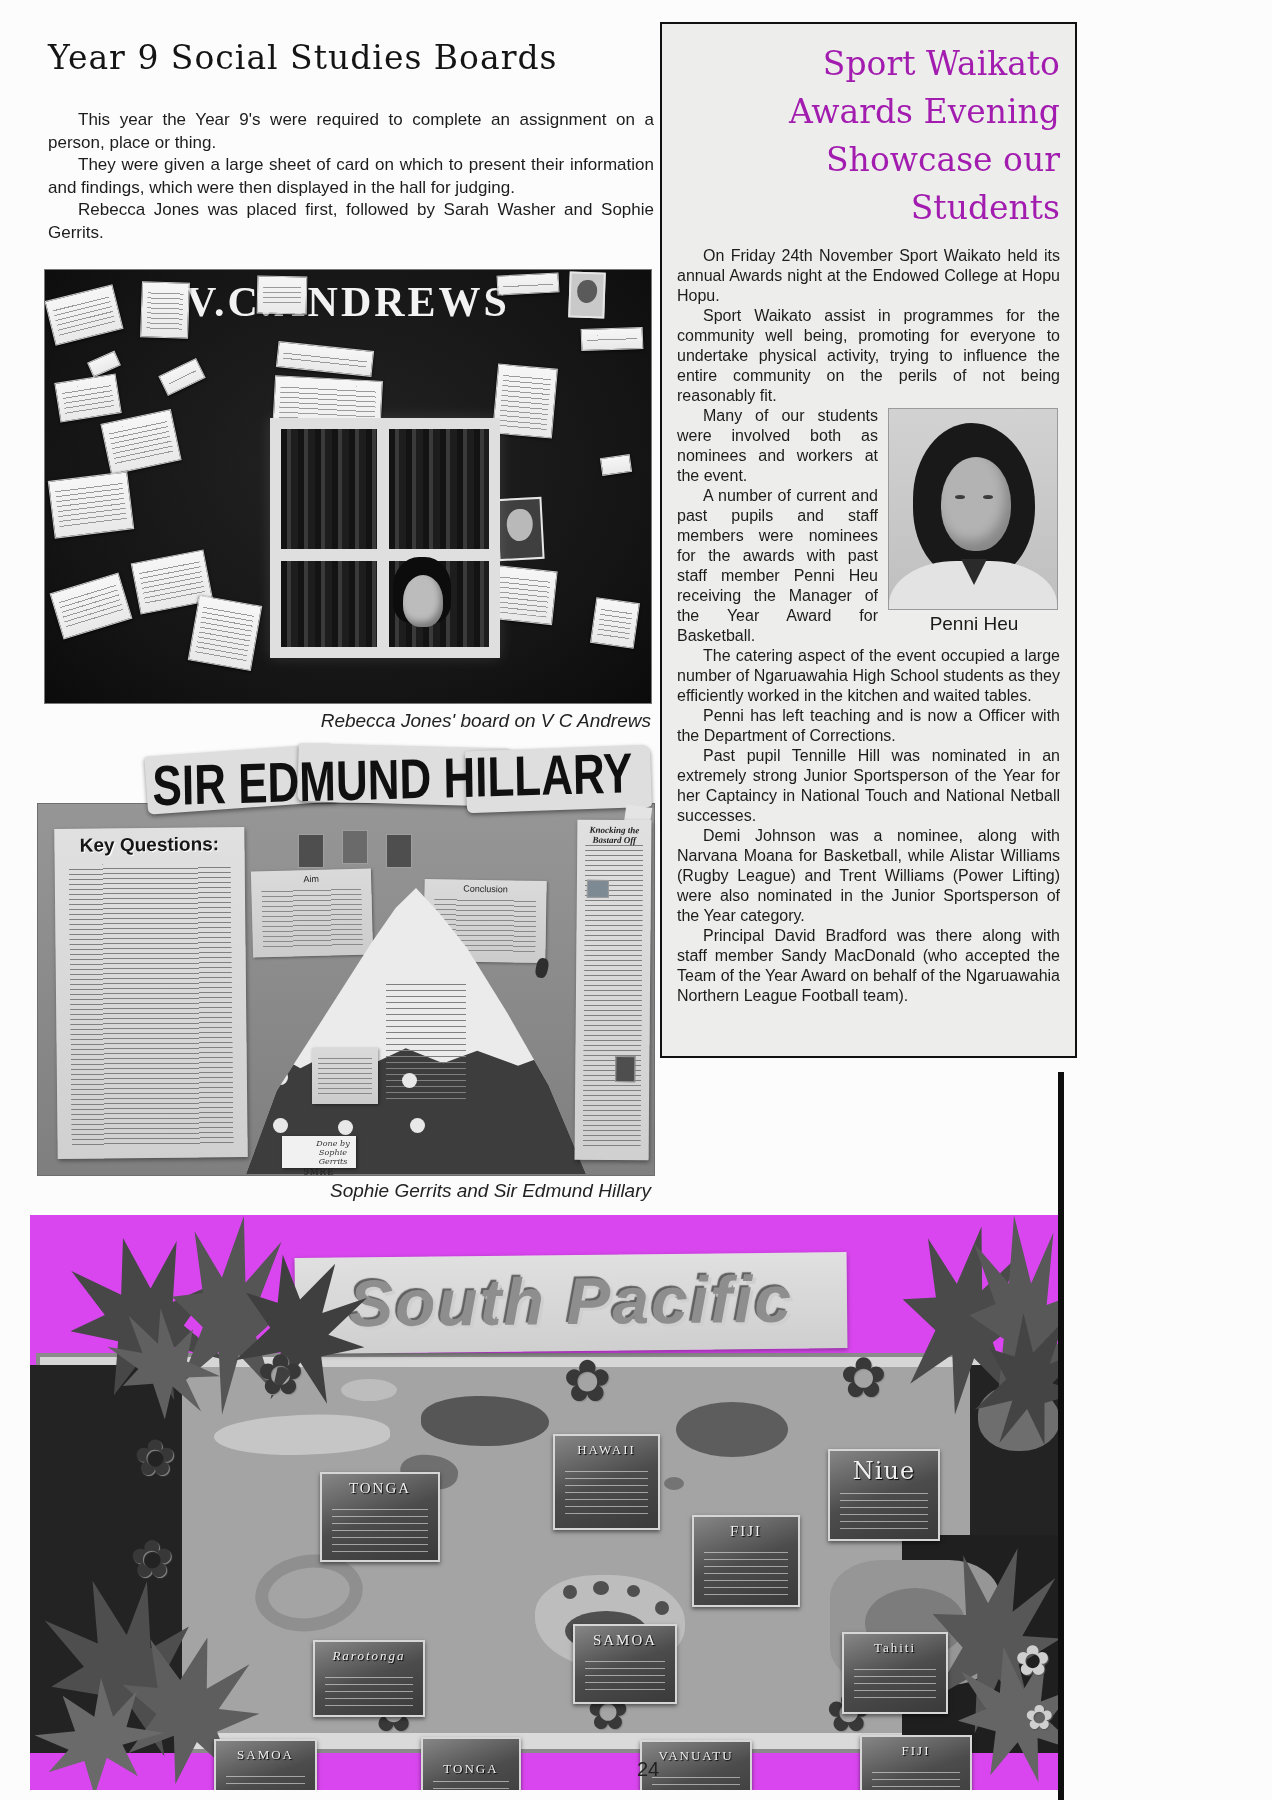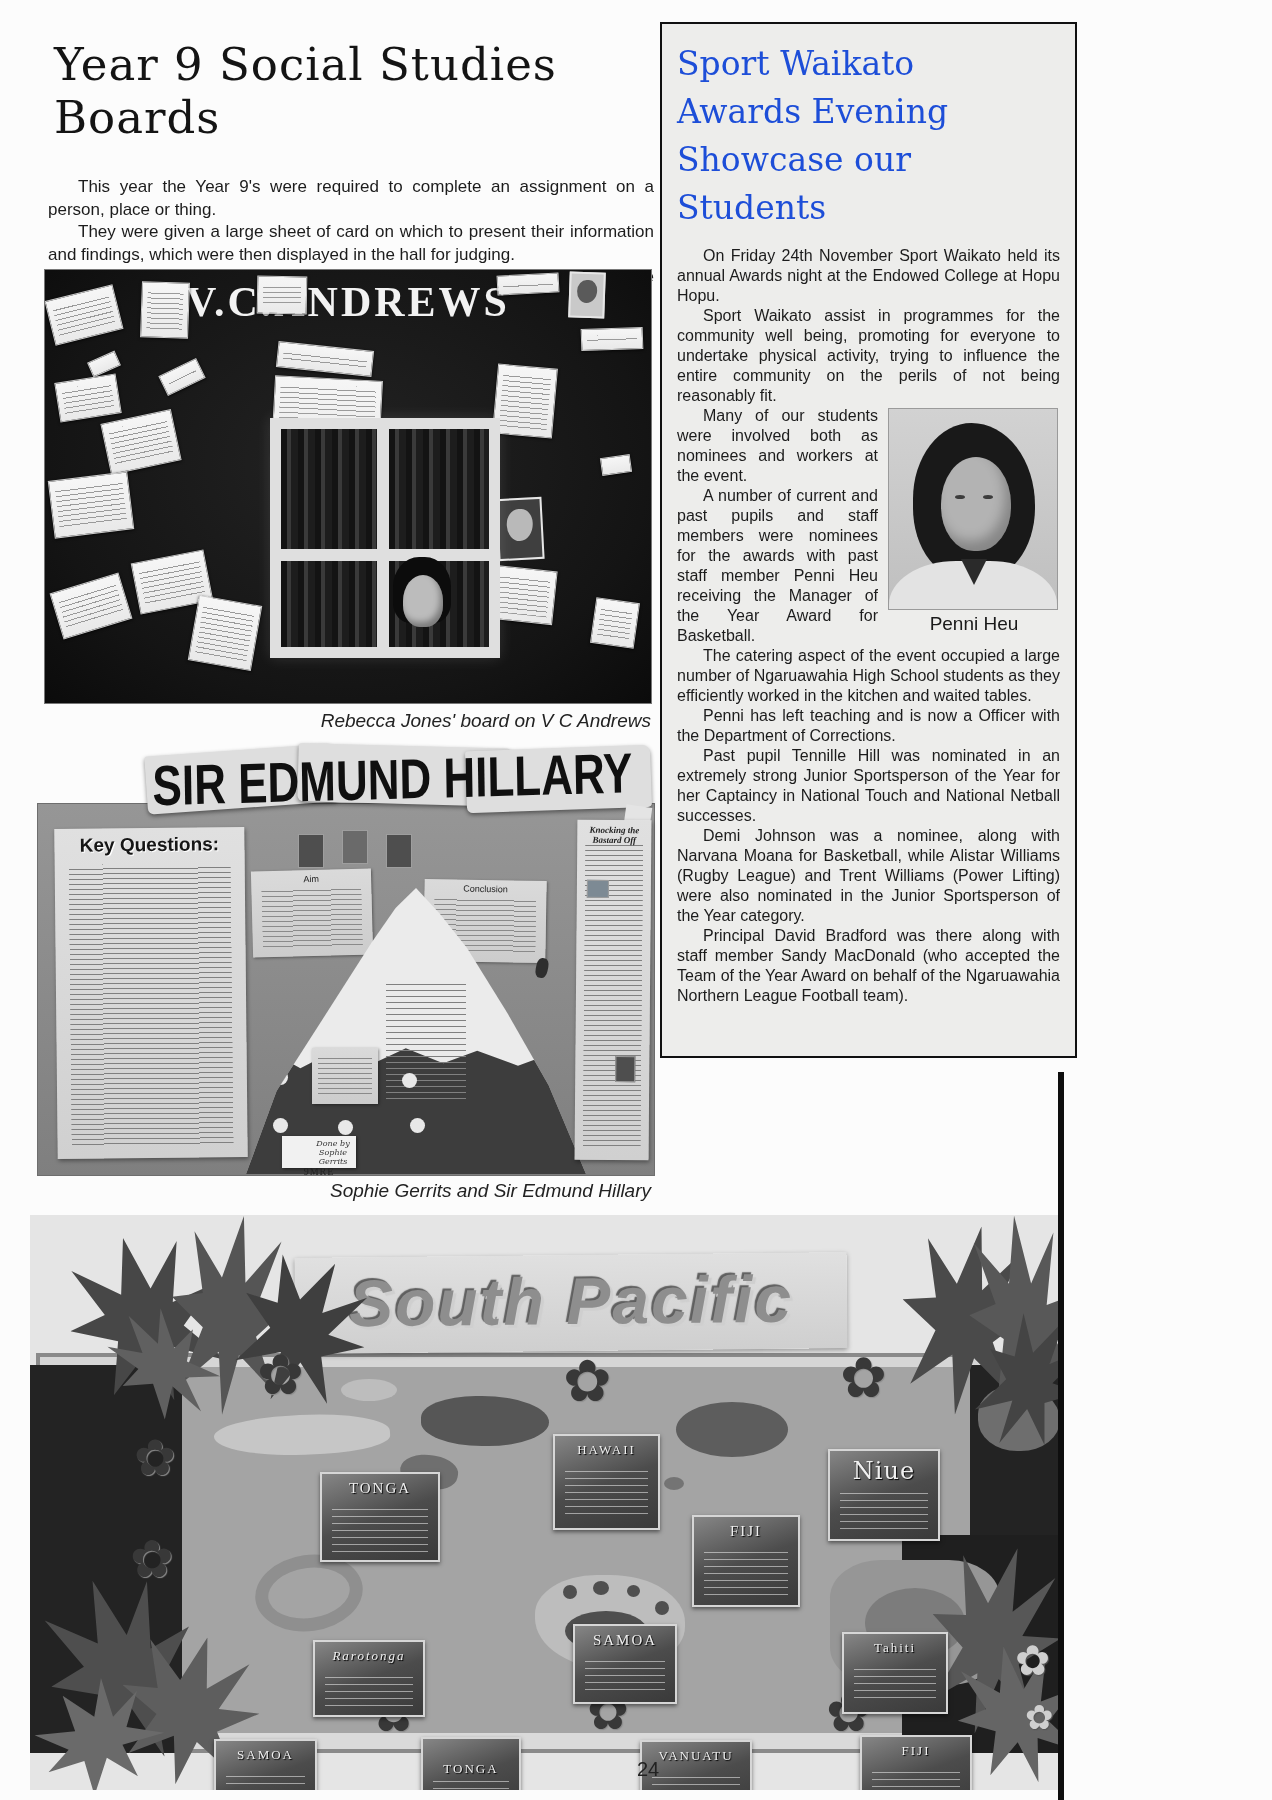--- a/index.html
+++ b/index.html
@@ -3,28 +3,28 @@
 <meta charset="utf-8">
 <style>
   * { margin:0; padding:0; box-sizing:border-box; }
   html,body { background:#e8e8e8; }
   body { width:1272px; height:1800px; position:relative; overflow:hidden;
          font-family:"Liberation Sans", sans-serif; color:#1c1c1c; background:#fcfcfc; }
   .abs { position:absolute; }
 
   
   .fancy { font-family:"DejaVu Serif", serif; font-weight:400; color:#141414; }
-  h1.fancy { font-size:45px; letter-spacing:1px;margin-left:6px; }
+  h1.fancy { font-size:33px; letter-spacing:1px; }
   .bodytext p { text-align:justify; text-indent:30px; font-size:17px; line-height:22.5px; }
   .caption { font-style:italic; font-size:19px; text-align:right; color:#222; }
   .plain-caption { font-size:19px; text-align:center; color:#222; }
 
   
   .sportbox { border:2px solid #101010; background:#ededeb; overflow:hidden; padding:10px 15px 6px 15px; }
-  .sportbox .hline { font-family:"DejaVu Serif", serif; font-size:33px; line-height:48px; text-align:left; color:#1d4ed8; }
+  .sportbox .hline { font-family:"DejaVu Serif", serif; font-size:33px; line-height:48px; text-align:right; color:#a21caf; }
   .sportbox .bt p { text-align:justify; text-indent:26px; font-size:16px; line-height:20px; }
   .pennifloat { float:right; width:172px; margin:2px 0 4px 10px; }
   .penniphoto { width:170px; height:202px; border:1px solid #9a9a9a; position:relative; overflow:hidden;
                 background:linear-gradient(#d2d2d2,#bfbfbf); }
   .penni-hair { position:absolute; left:24px; top:14px; width:122px; height:158px; background:#191919;
                 border-radius:48% 52% 46% 46%; }
   .penni-face { position:absolute; left:52px; top:48px; width:70px; height:94px; background:#b3b3b3;
                 border-radius:50% 50% 47% 47%;
                 box-shadow: inset -6px -10px 12px rgba(0,0,0,.25); }
   .penni-eye { position:absolute; width:10px; height:4px; background:#3c3c3c; border-radius:50%; top:38px; }
@@ -78,21 +78,21 @@
          clip-path:polygon(50% 0%, 57% 9%, 65% 21%, 77% 44%, 89% 69%, 100% 100%, 0% 100%, 9% 71%, 23% 45%, 37% 19%, 44% 7%); }
   .mtn-rock { position:absolute; left:0; bottom:0; width:100%; height:44%; background:#3d3d3d;
               clip-path:polygon(0 18%, 8% 4%, 16% 16%, 26% 2%, 36% 14%, 47% 0, 58% 12%, 68% 2%, 80% 14%, 90% 4%, 100% 16%, 100% 100%, 0 100%); }
   .snowdot { position:absolute; width:15px; height:15px; border-radius:50%; background:#e8e8e8; }
   .tlf { background-image:repeating-linear-gradient(180deg,#808080 0 1px, transparent 1px 6px); }
   .tagcard { position:absolute; background:#f1f1f1; box-shadow:1px 1px 3px rgba(0,0,0,.5); text-align:center; padding-top:3px; }
   .tag-by { font-family:"DejaVu Serif", serif; font-style:italic; font-size:8px; color:#333;margin-left:28px; }
   .tag-cls { font-family:"Liberation Serif", serif; font-size:10px; letter-spacing:1px; color:#222; }
 
   
-  .pacwrap { overflow:hidden; background:#e5e5e5; }
+  .pacwrap { overflow:hidden; background:#d946ef; }
   .pacbanner { position:absolute; background:linear-gradient(#e0e0e0,#cfcfcf); box-shadow:0 2px 5px rgba(0,0,0,.35);
                text-align:center; transform:rotate(-0.6deg); }
   .pactitle { font-weight:bold; font-style:italic; font-size:66px; letter-spacing:2px; color:#8e8e8e;
               text-shadow:3px 3px 1px #cfcfcf, -2px -2px 1px #5f5f5f; line-height:92px; white-space:nowrap; }
   .pinboard { position:absolute; background:#a4a4a4; border:4px solid #8a8a8a; }
   .rail { position:absolute; left:0; top:0; width:100%; height:10px; background:#d6d6d6; }
   .tray { position:absolute; left:0; bottom:0; width:100%; height:16px; background:#dadada; }
   .darkpanel { position:absolute; background:#232323; }
   .leaf { position:absolute;
           clip-path:polygon(50% 0, 59% 33%, 84% 10%, 71% 44%, 100% 40%, 74% 59%, 95% 85%, 62% 69%, 55% 100%, 45% 69%, 17% 88%, 29% 58%, 0 45%, 25% 41%, 11% 11%, 39% 32%); }

